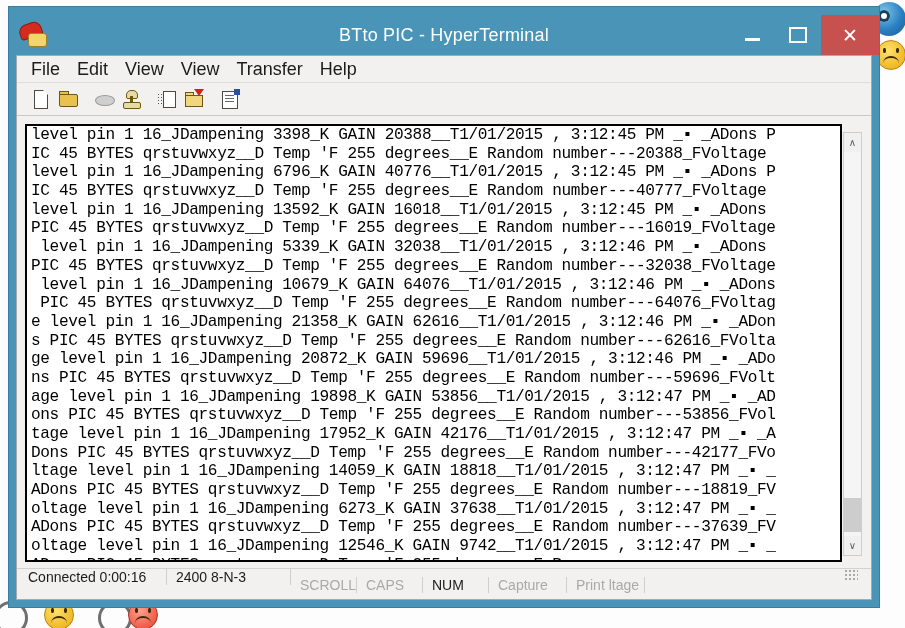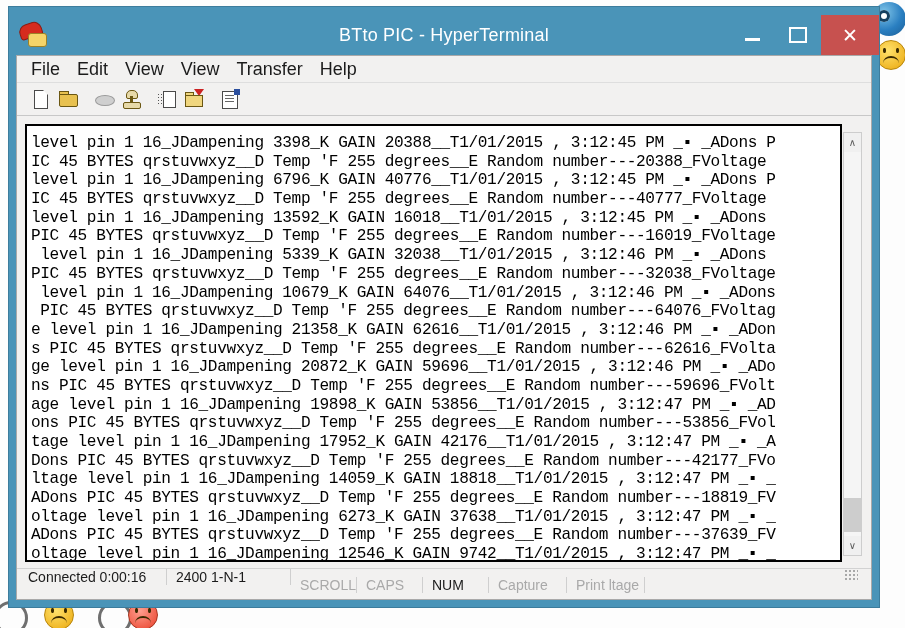--- a/index.html
+++ b/index.html
@@ -274,21 +274,21 @@
     background: #f2f1f0;
     padding: 8px 5px 6px 8px;
     box-sizing: border-box;
     overflow: hidden;
   }
   #terminal {
     flex: 1;
     background: #ffffff;
     border: 2px solid #000000;
     overflow: hidden;
-    padding: 8px 0 0 4px;
+    padding: 0 0 0 4px;
     box-sizing: border-box;
   }
   #term-lines {
     font-family: "Liberation Mono", "DejaVu Sans Mono", monospace;
     font-size: 16.1px;
     line-height: 18.7px;
     letter-spacing: -0.35px;
     color: #000000;
     white-space: pre;
   }
@@ -463,21 +463,21 @@
           <div class="sb-arrow">∧</div>
           <div class="sb-track">
             <div id="sb-thumb"></div>
           </div>
           <div class="sb-arrow">∨</div>
         </div>
       </div>
 
       <div id="statusbar">
         <div class="status-cell connected">Connected 0:00:16</div>
-        <div class="status-cell baud">2400 1-N-1</div>
+        <div class="status-cell baud">2400 8-N-3</div>
         <div class="status-cell ind dim">SCROLL</div>
         <div class="status-cell ind dim">CAPS</div>
         <div class="status-cell ind">NUM</div>
         <div class="status-cell ind wide dim">Capture</div>
         <div class="status-cell ind wide dim">Print ltage</div>
         <div class="status-cell flex">
           <div id="grip"></div>
         </div>
       </div>
 

